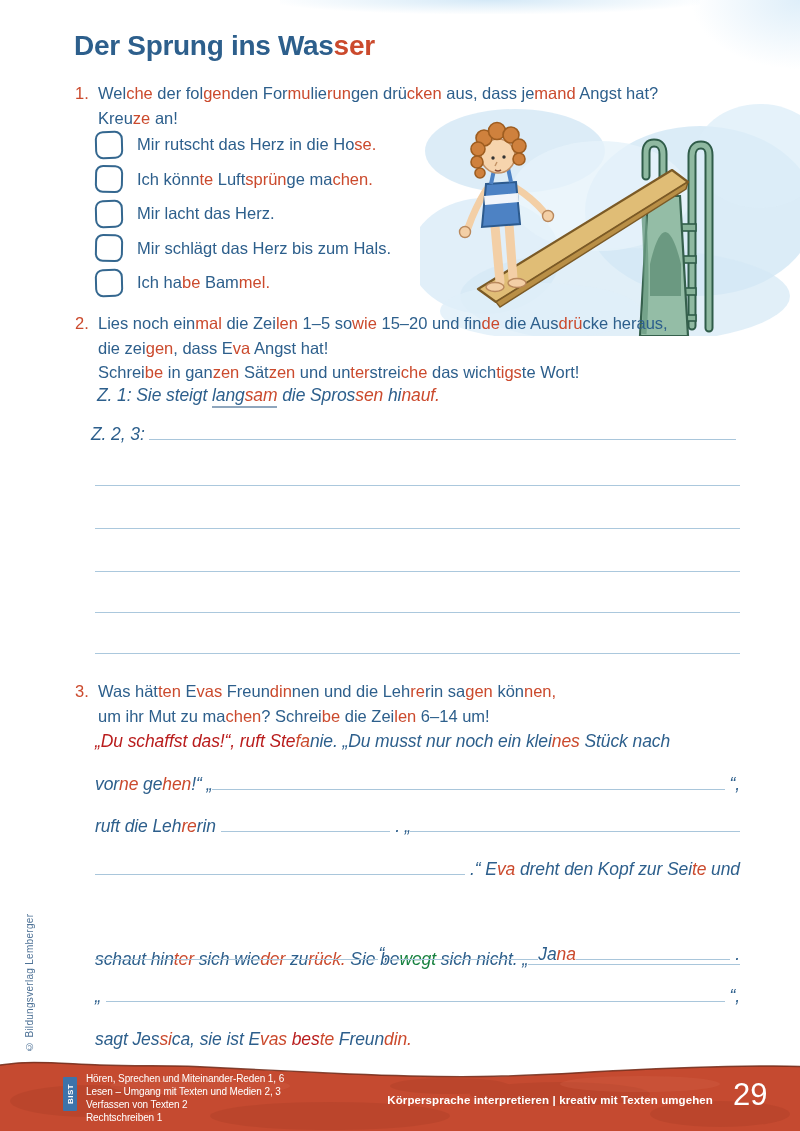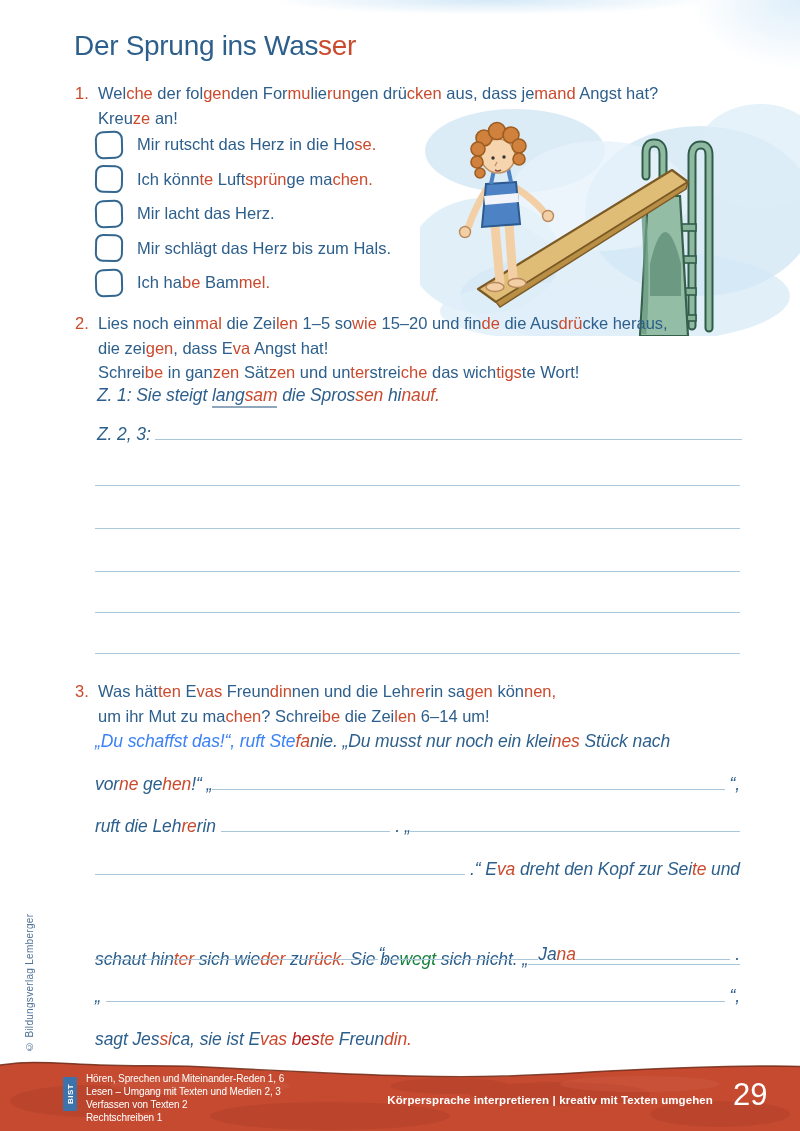--- a/index.html
+++ b/index.html
@@ -5,21 +5,21 @@
   html,body{margin:0;padding:0;background:#ffffff;}
   .page{position:relative;width:800px;height:1131px;background:#ffffff;overflow:hidden;
         font-family:"Liberation Sans",sans-serif;}
   
   .wash{position:absolute;pointer-events:none;}
   .wash-top{left:280px;top:0;width:420px;height:14px;
     background:radial-gradient(ellipse at 50% 0%,rgba(176,214,240,.55),rgba(176,214,240,0) 75%);}
   .wash-corner{left:690px;top:0;width:110px;height:70px;
     background:radial-gradient(ellipse at 100% 0%,rgba(190,222,244,.5),rgba(190,222,244,0) 70%);}
 
-  .title{position:absolute;left:74px;top:30px;margin:0;font-size:28px;font-weight:normal;
+  .title{position:absolute;left:74px;top:30px;margin:0;font-size:28px;font-weight:bold;
          letter-spacing:-.3px;white-space:pre-wrap;}
 
   .exh{position:absolute;left:75px;font-size:16.5px;line-height:24.5px;}
   .exh .row{display:flex;}
   .exh .num{flex:none;width:23px;}
   .exh .indent{margin-left:23px;}
   .seg{white-space:pre-wrap;}
 
   .checklist{position:absolute;left:95px;top:132px;}
   .check-row{display:flex;align-items:center;height:25px;margin-bottom:9.6px;}
@@ -30,21 +30,21 @@
   .check-row .seg{font-size:16.5px;}
 
   .hand{font-style:italic;font-size:17.5px;letter-spacing:-.1px;}
   .answer-z1{position:absolute;left:97px;top:385px;}
   .u{border-bottom:2px solid #8fa6bd;padding-bottom:1px;}
 
   .flexline{display:flex;align-items:baseline;}
   .flexline > span{white-space:pre;}
   .blank{display:inline-block;height:2px;border-bottom:1.4px solid #a9c6db;margin-bottom:-4px;min-width:18px;}
 
-  .z23row{position:absolute;left:97px;top:424px;width:645px;justify-content:center;}
+  .z23row{position:absolute;left:91px;top:424px;width:645px;justify-content:center;}
   .ruled{position:absolute;left:95px;width:645px;height:1px;border-bottom:1.4px solid #abc8dd;}
 
   .written{position:absolute;left:95px;top:731px;width:645px;}
   .wline{height:42.5px;}
 
   .copyright{position:absolute;left:24px;top:884px;height:168px;writing-mode:vertical-rl;
              transform:rotate(180deg);font-size:10px;color:#4e7296;letter-spacing:.3px;}
 
   .footer-svg{position:absolute;left:0;top:1056px;}
   .badge{position:absolute;left:63px;top:1077px;width:14px;height:34px;background:#3d73aa;
@@ -194,21 +194,21 @@
       <span class="num" style="color:#cb4a2d">3.</span>
       <span class="seg"><span style="color: rgb(45, 95, 140);">Was hät</span><span style="color: rgb(203, 74, 45);">ten</span><span style="color: rgb(45, 95, 140);"> E</span><span style="color: rgb(203, 74, 45);">vas</span><span style="color: rgb(45, 95, 140);"> Freun</span><span style="color: rgb(203, 74, 45);">din</span><span style="color: rgb(45, 95, 140);">nen und die Leh</span><span style="color: rgb(203, 74, 45);">re</span><span style="color: rgb(45, 95, 140);">rin sa</span><span style="color: rgb(203, 74, 45);">gen</span><span style="color: rgb(45, 95, 140);"> kön</span><span style="color: rgb(203, 74, 45);">nen,</span></span>
     </div>
     <div class="row indent">
       <span class="seg"><span style="color: rgb(45, 95, 140);">um ihr Mut zu ma</span><span style="color: rgb(203, 74, 45);">chen</span><span style="color: rgb(45, 95, 140);">? Schrei</span><span style="color: rgb(203, 74, 45);">be</span><span style="color: rgb(45, 95, 140);"> die Zei</span><span style="color: rgb(203, 74, 45);">len</span><span style="color: rgb(45, 95, 140);"> 6–14 um!</span></span>
     </div>
   </div>
 
   <div class="written hand">
     <div class="wline flexline">
-        <span style="color: #3b82f6;">„Du schaffst das!“, ruft Ste</span>
+        <span style="color: #b91c1c;">„Du schaffst das!“, ruft Ste</span>
         <span style="color: rgb(203, 74, 45);">fa</span>
         <span style="color: rgb(45, 95, 140);">nie. „Du musst nur noch ein klei</span>
         <span style="color: rgb(203, 74, 45);">nes</span>
         <span style="color: rgb(45, 95, 140);"> Stück nach</span>
       </div>
     <div class="wline flexline">
         <span style="color: rgb(45, 95, 140);">vor</span>
         <span style="color: rgb(203, 74, 45); font-style: italic;">ne</span>
         <span style="color: rgb(45, 95, 140);"> ge</span>
         <span style="color: rgb(203, 74, 45);">hen</span>

